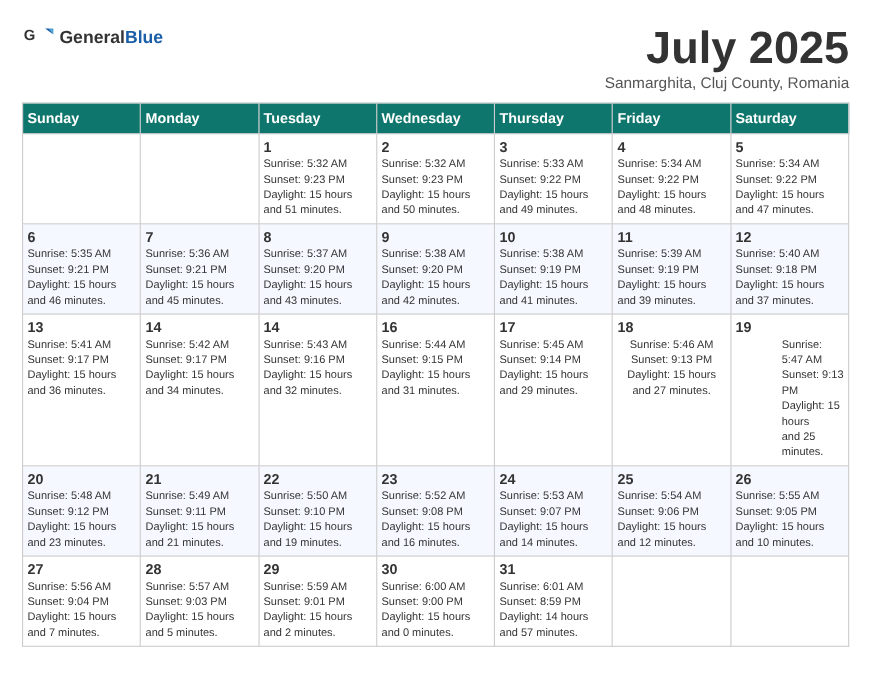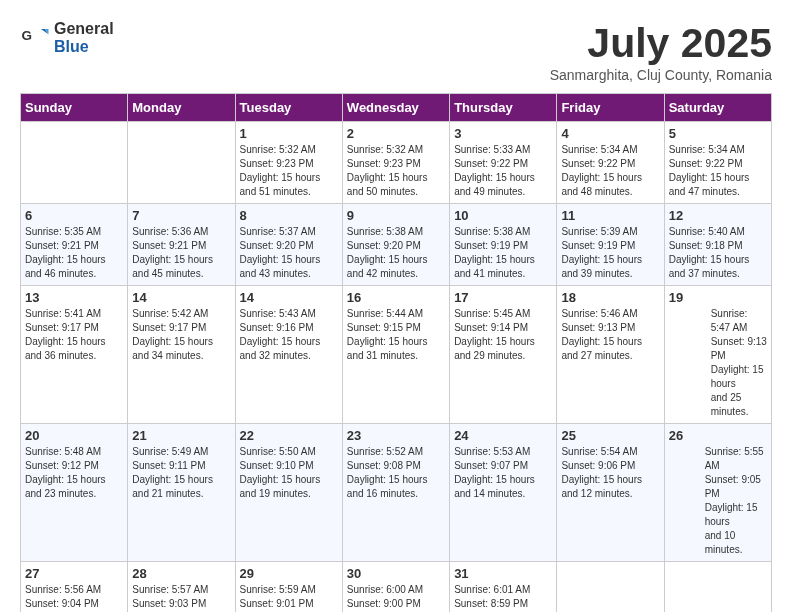--- a/index.html
+++ b/index.html
@@ -16,21 +16,21 @@
       align-items: flex-start;
       margin-bottom: 10px;
     }
     .logo {
       display: flex;
       align-items: center;
       gap: 4px;
     }
     .logo-text {
       display: flex;
-      flex-direction: column;
+      flex-direction: row;
       line-height: 1.1;
     }
     .logo-general {
       font-size: 16px;
       font-weight: bold;
       color: #333;
     }
     .logo-blue {
       font-size: 16px;
       font-weight: bold;
@@ -89,21 +89,21 @@
     .empty {
       background: #f9f9f9;
     }
     tr:nth-child(even) td {
       background: #f5f8ff;
     }
     tr:nth-child(odd) td {
       background: #fff;
     }
     tr:first-child th {
-      background-color: #701a75;
+      background-color: #0f766e;
     }
   </style>
 </head>
 <body>
 
 <div class="header">
   <div class="logo">
     <svg class="logo-icon" viewBox="0 0 40 40">
       <text x="2" y="22" font-size="18" font-weight="bold" fill="#333">G</text>
       <polygon points="28,8 38,15 33,8" fill="#1a5fa8"></polygon>
@@ -254,21 +254,21 @@
         </td>
         <td>
           <span class="day-num">17</span>
           <div class="day-info" style="white-space: pre-line;">Sunrise: 5:45 AM
 Sunset: 9:14 PM
 Daylight: 15 hours
 and 29 minutes.</div>
         </td>
         <td>
           <span class="day-num">18</span>
-          <div class="day-info" style="white-space: pre-line;">Sunrise: 5:46 AM
+          <div class="day-info" style="white-space: pre-line; text-align: center;">Sunrise: 5:46 AM
 Sunset: 9:13 PM
 Daylight: 15 hours
 and 27 minutes.</div>
         </td>
         <td>
           <span class="day-num">19</span>
           <div class="day-info" style="white-space: pre-line; margin-left: 42px;">Sunrise: 5:47 AM
 Sunset: 9:13 PM
 Daylight: 15 hours
 and 25 minutes.</div>
@@ -312,21 +312,21 @@
         </td>
         <td>
           <span class="day-num">25</span>
           <div class="day-info" style="white-space: pre-line;">Sunrise: 5:54 AM
 Sunset: 9:06 PM
 Daylight: 15 hours
 and 12 minutes.</div>
         </td>
         <td>
           <span class="day-num">26</span>
-          <div class="day-info" style="white-space: pre-line; margin-left: 36px;">Sunrise: 5:55 AM
+          <div class="day-info" style="white-space: pre-line;">Sunrise: 5:55 AM
 Sunset: 9:05 PM
 Daylight: 15 hours
 and 10 minutes.</div>
         </td>
       </tr>
       <tr>
         <td>
           <span class="day-num">27</span>
           <div class="day-info" style="white-space: pre-line;">Sunrise: 5:56 AM
 Sunset: 9:04 PM

